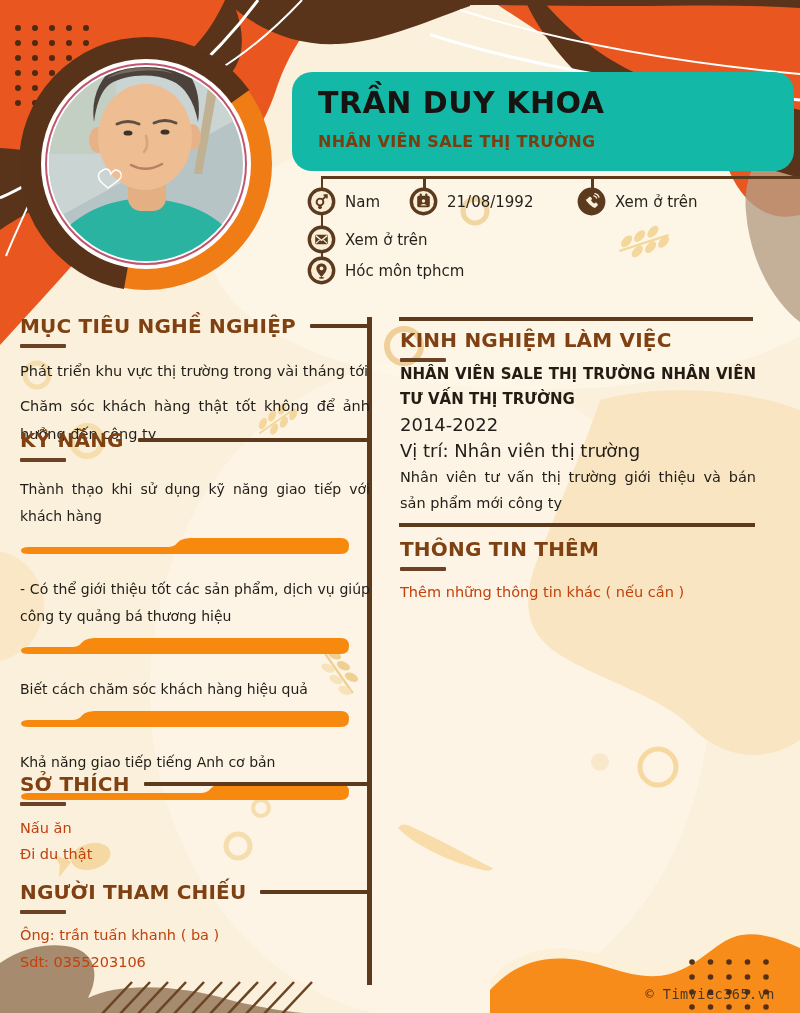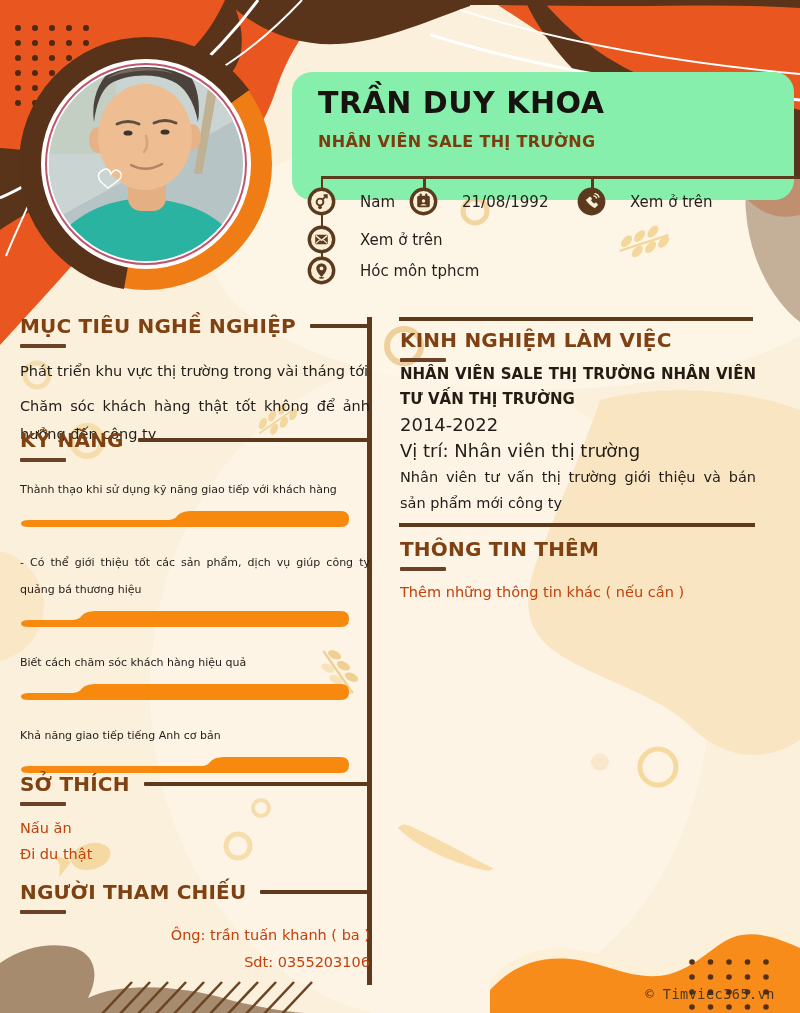--- a/index.html
+++ b/index.html
@@ -6,48 +6,48 @@
   .page{
     position:relative;width:800px;height:1013px;overflow:hidden;
     background:#faf0dc;
     font-family:"DejaVu Sans","Liberation Sans",sans-serif;
     color:#211c16;
   }
   .abs{position:absolute;}
   svg{display:block;}
   
   .header-card{
-    position:absolute;left:292px;top:72px;width:502px;height:128px;
-    background:#86efac;border-radius:20px;
+    position:absolute;left:292px;top:72px;width:502px;height:99px;
+    background:#14b8a6;border-radius:20px;
     padding:0;box-sizing:border-box;
   }
   .person-name{
     position:absolute;left:26px;top:13px;
     font-size:30px;font-weight:bold;letter-spacing:.5px;color:#171310;
   }
   .person-title{
     position:absolute;left:26px;top:60px;
     font-size:16px;font-weight:bold;letter-spacing:.3px;color:#7c3d0e;
   }
   
   .tl-line{position:absolute;background:#5e3a1c;}
-  .contact-item{position:absolute;display:flex;align-items:center;gap:24px;}
+  .contact-item{position:absolute;display:flex;align-items:center;gap:9px;}
   .contact-item .cicon{width:29px;height:29px;flex:0 0 29px;}
   .contact-item .clabel{font-size:15px;color:#241f1a;white-space:nowrap;}
   
   .section{position:absolute;}
   .sec-head{display:flex;align-items:center;}
   .sec-title{font-size:20px;font-weight:bold;color:#7f4012;letter-spacing:.2px;white-space:nowrap;}
   .head-line{flex:1;height:4px;background:#5e3a1c;margin-left:14px;border-radius:1px;}
   .sec-underline{width:46px;height:3.5px;background:#6b4226;margin-top:6px;border-radius:1px;}
   .body-text{font-size:14.5px;line-height:28px;text-align:justify;color:#211d18;}
   .plain-text{font-size:14.5px;line-height:27px;color:#c2410c;}
   
   .skill-item{margin-top:14px;}
-  .skill-label{font-size:11px;line-height:27px;text-align:justify;color:#211d18;}
+  .skill-label{font-size:14px;line-height:27px;text-align:justify;color:#211d18;}
   .skill-bar{margin-top:7px;margin-bottom:21px;}
   
   .rcol-topline{position:absolute;left:399px;top:317px;width:354px;height:4px;background:#5e3a1c;}
   .exp-divider{position:absolute;left:399px;top:523px;width:356px;height:3.5px;background:#5e3a1c;}
   .v-divider{position:absolute;left:367px;top:317px;width:4.5px;height:668px;background:#5e3a1c;}
   .job-title{font-size:15px;font-weight:bold;line-height:25px;text-align:justify;color:#241c12;}
   .exp-meta{font-size:18px;line-height:26px;color:#211d18;}
   .watermark{
     position:absolute;right:25px;top:986px;
     font-family:"DejaVu Sans Mono","Liberation Mono",monospace;
@@ -380,21 +380,21 @@
       <div>Đi du thật</div>
     </div>
   </div>
 
   <div class="section" style="left:20px;top:880px;width:350px;">
     <div class="sec-head">
       <span class="sec-title">NGƯỜI THAM CHIẾU</span>
       <span class="head-line"></span>
     </div>
     <div class="sec-underline"></div>
-    <div class="plain-text" style="margin-top:8px;text-align:right;">
+    <div class="plain-text" style="margin-top:8px;">
       <div>Ông: trần tuấn khanh ( ba )</div>
       <div>Sdt: 0355203106</div>
     </div>
   </div>
 
   <div class="section" style="left:400px;top:328px;width:356px;">
     <div class="sec-head">
       <span class="sec-title">KINH NGHIỆM LÀM VIỆC</span>
     </div>
     <div class="sec-underline"></div>

